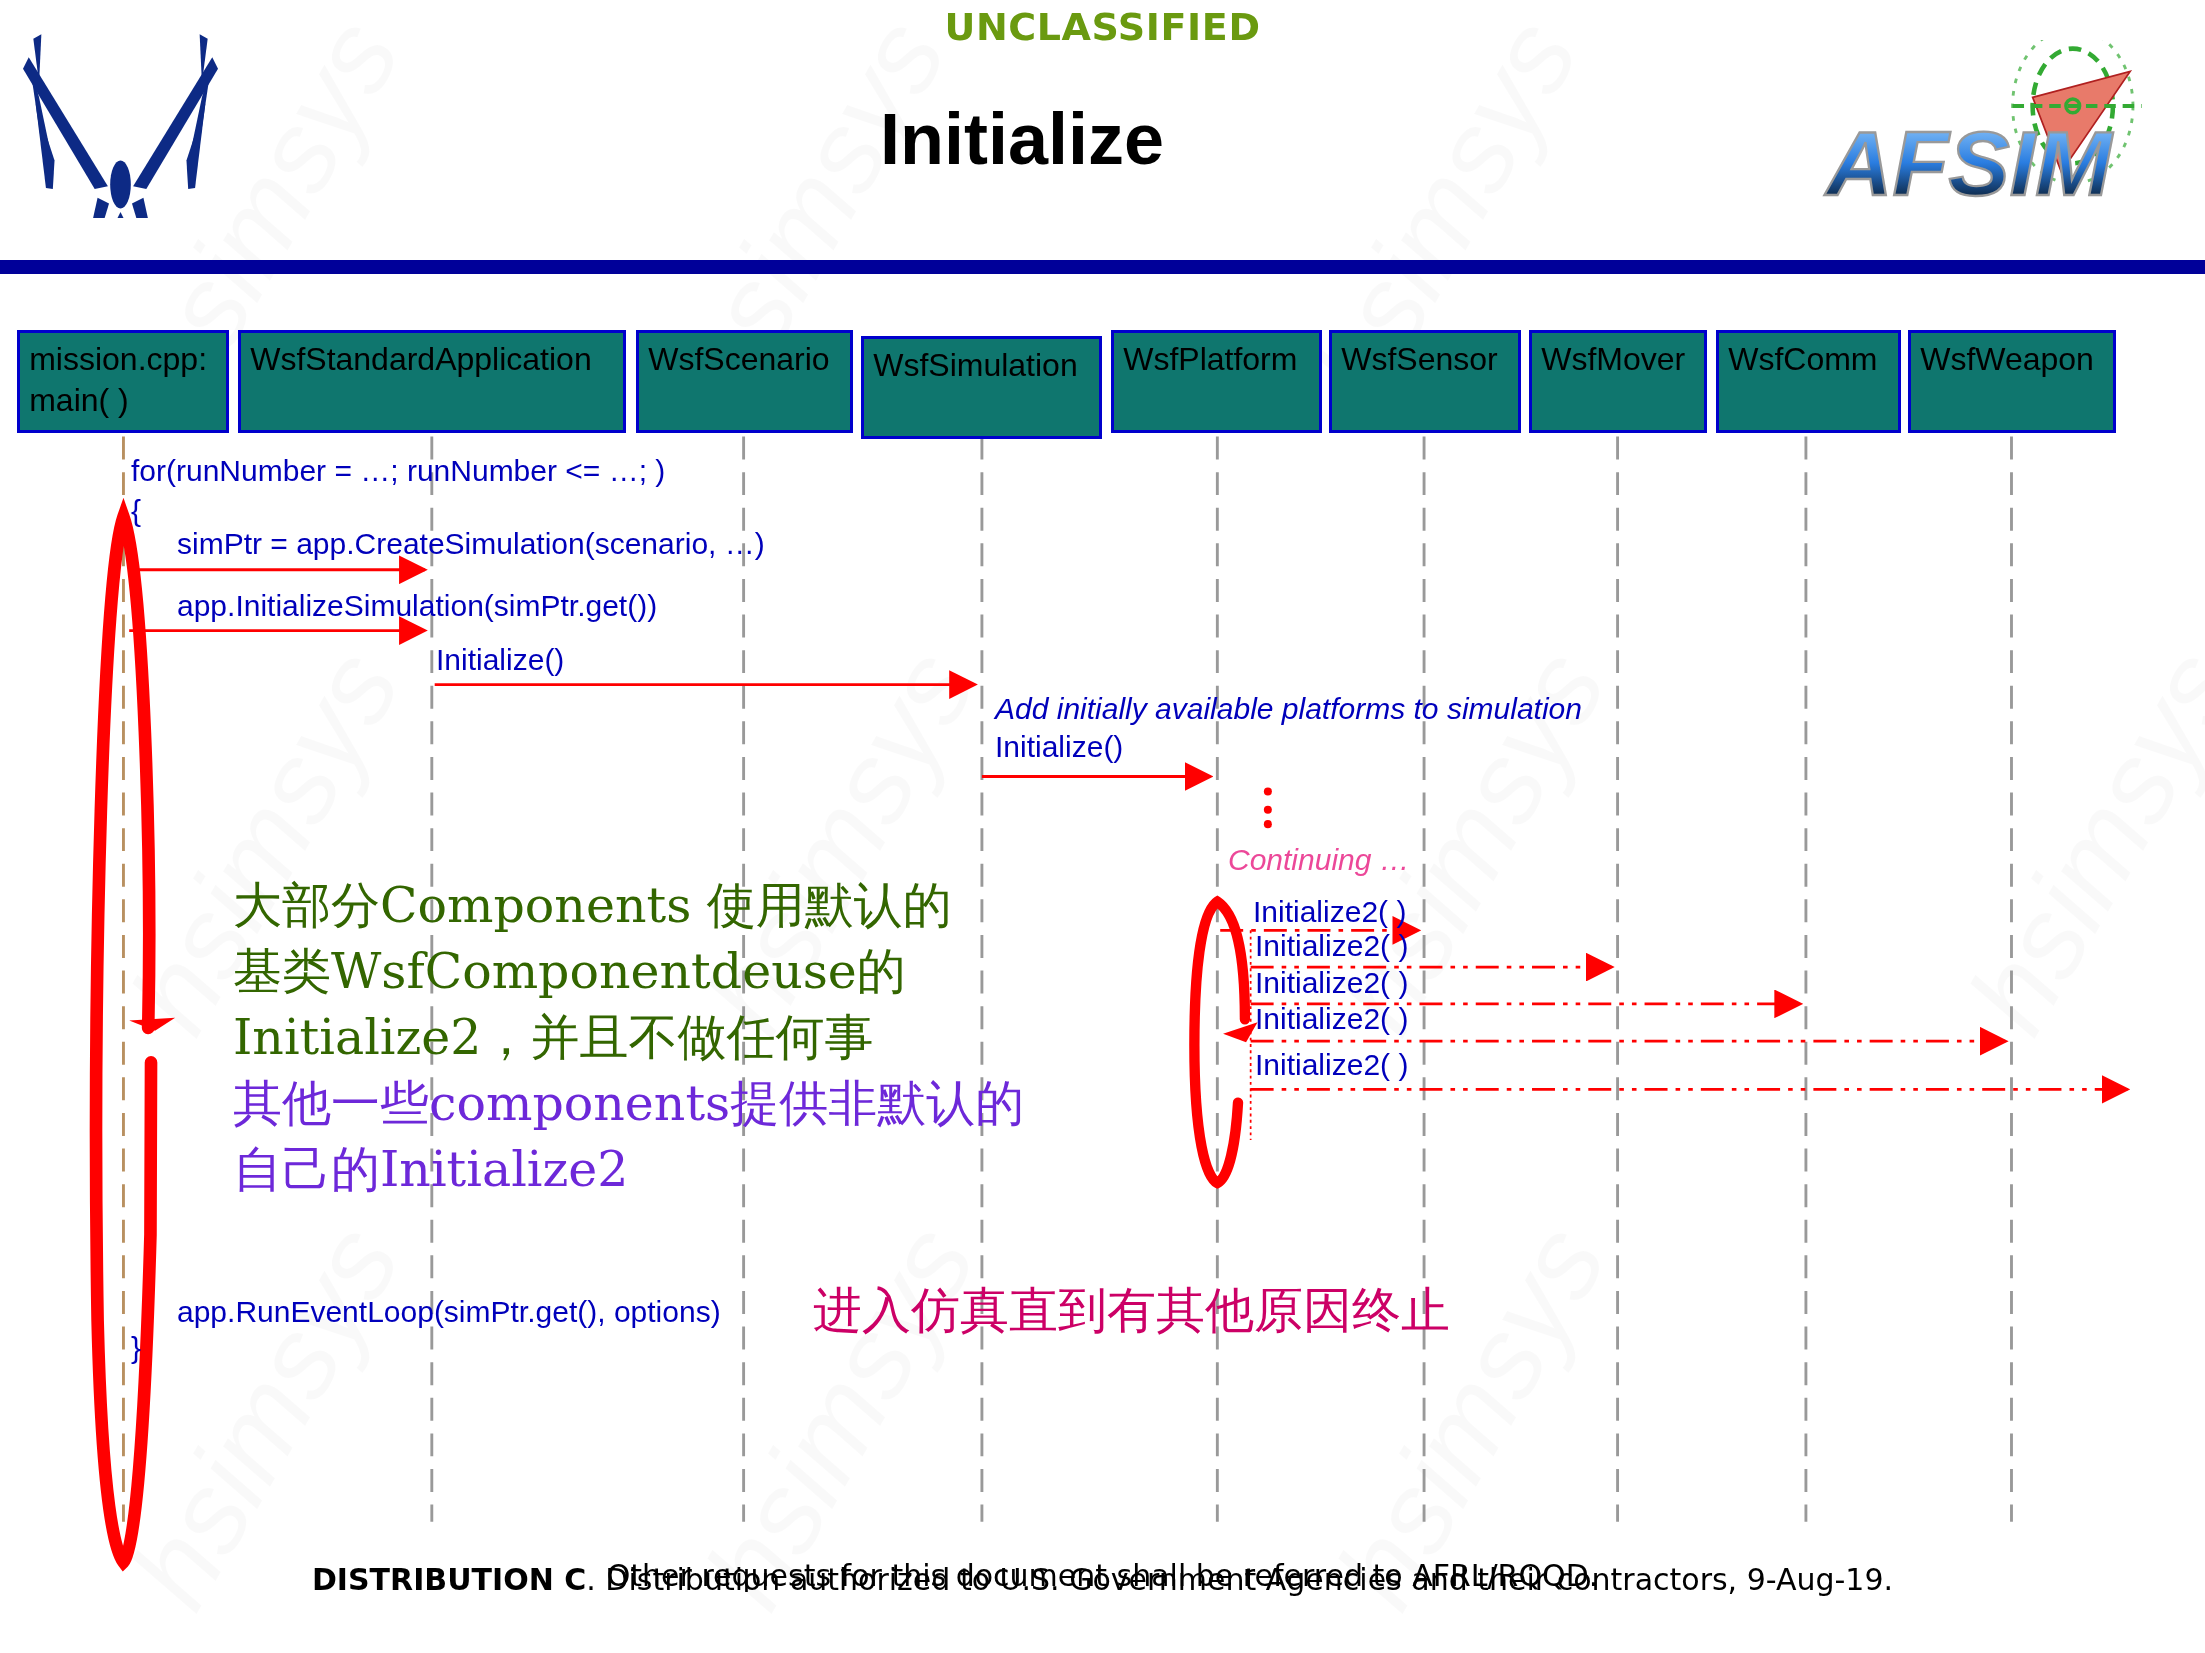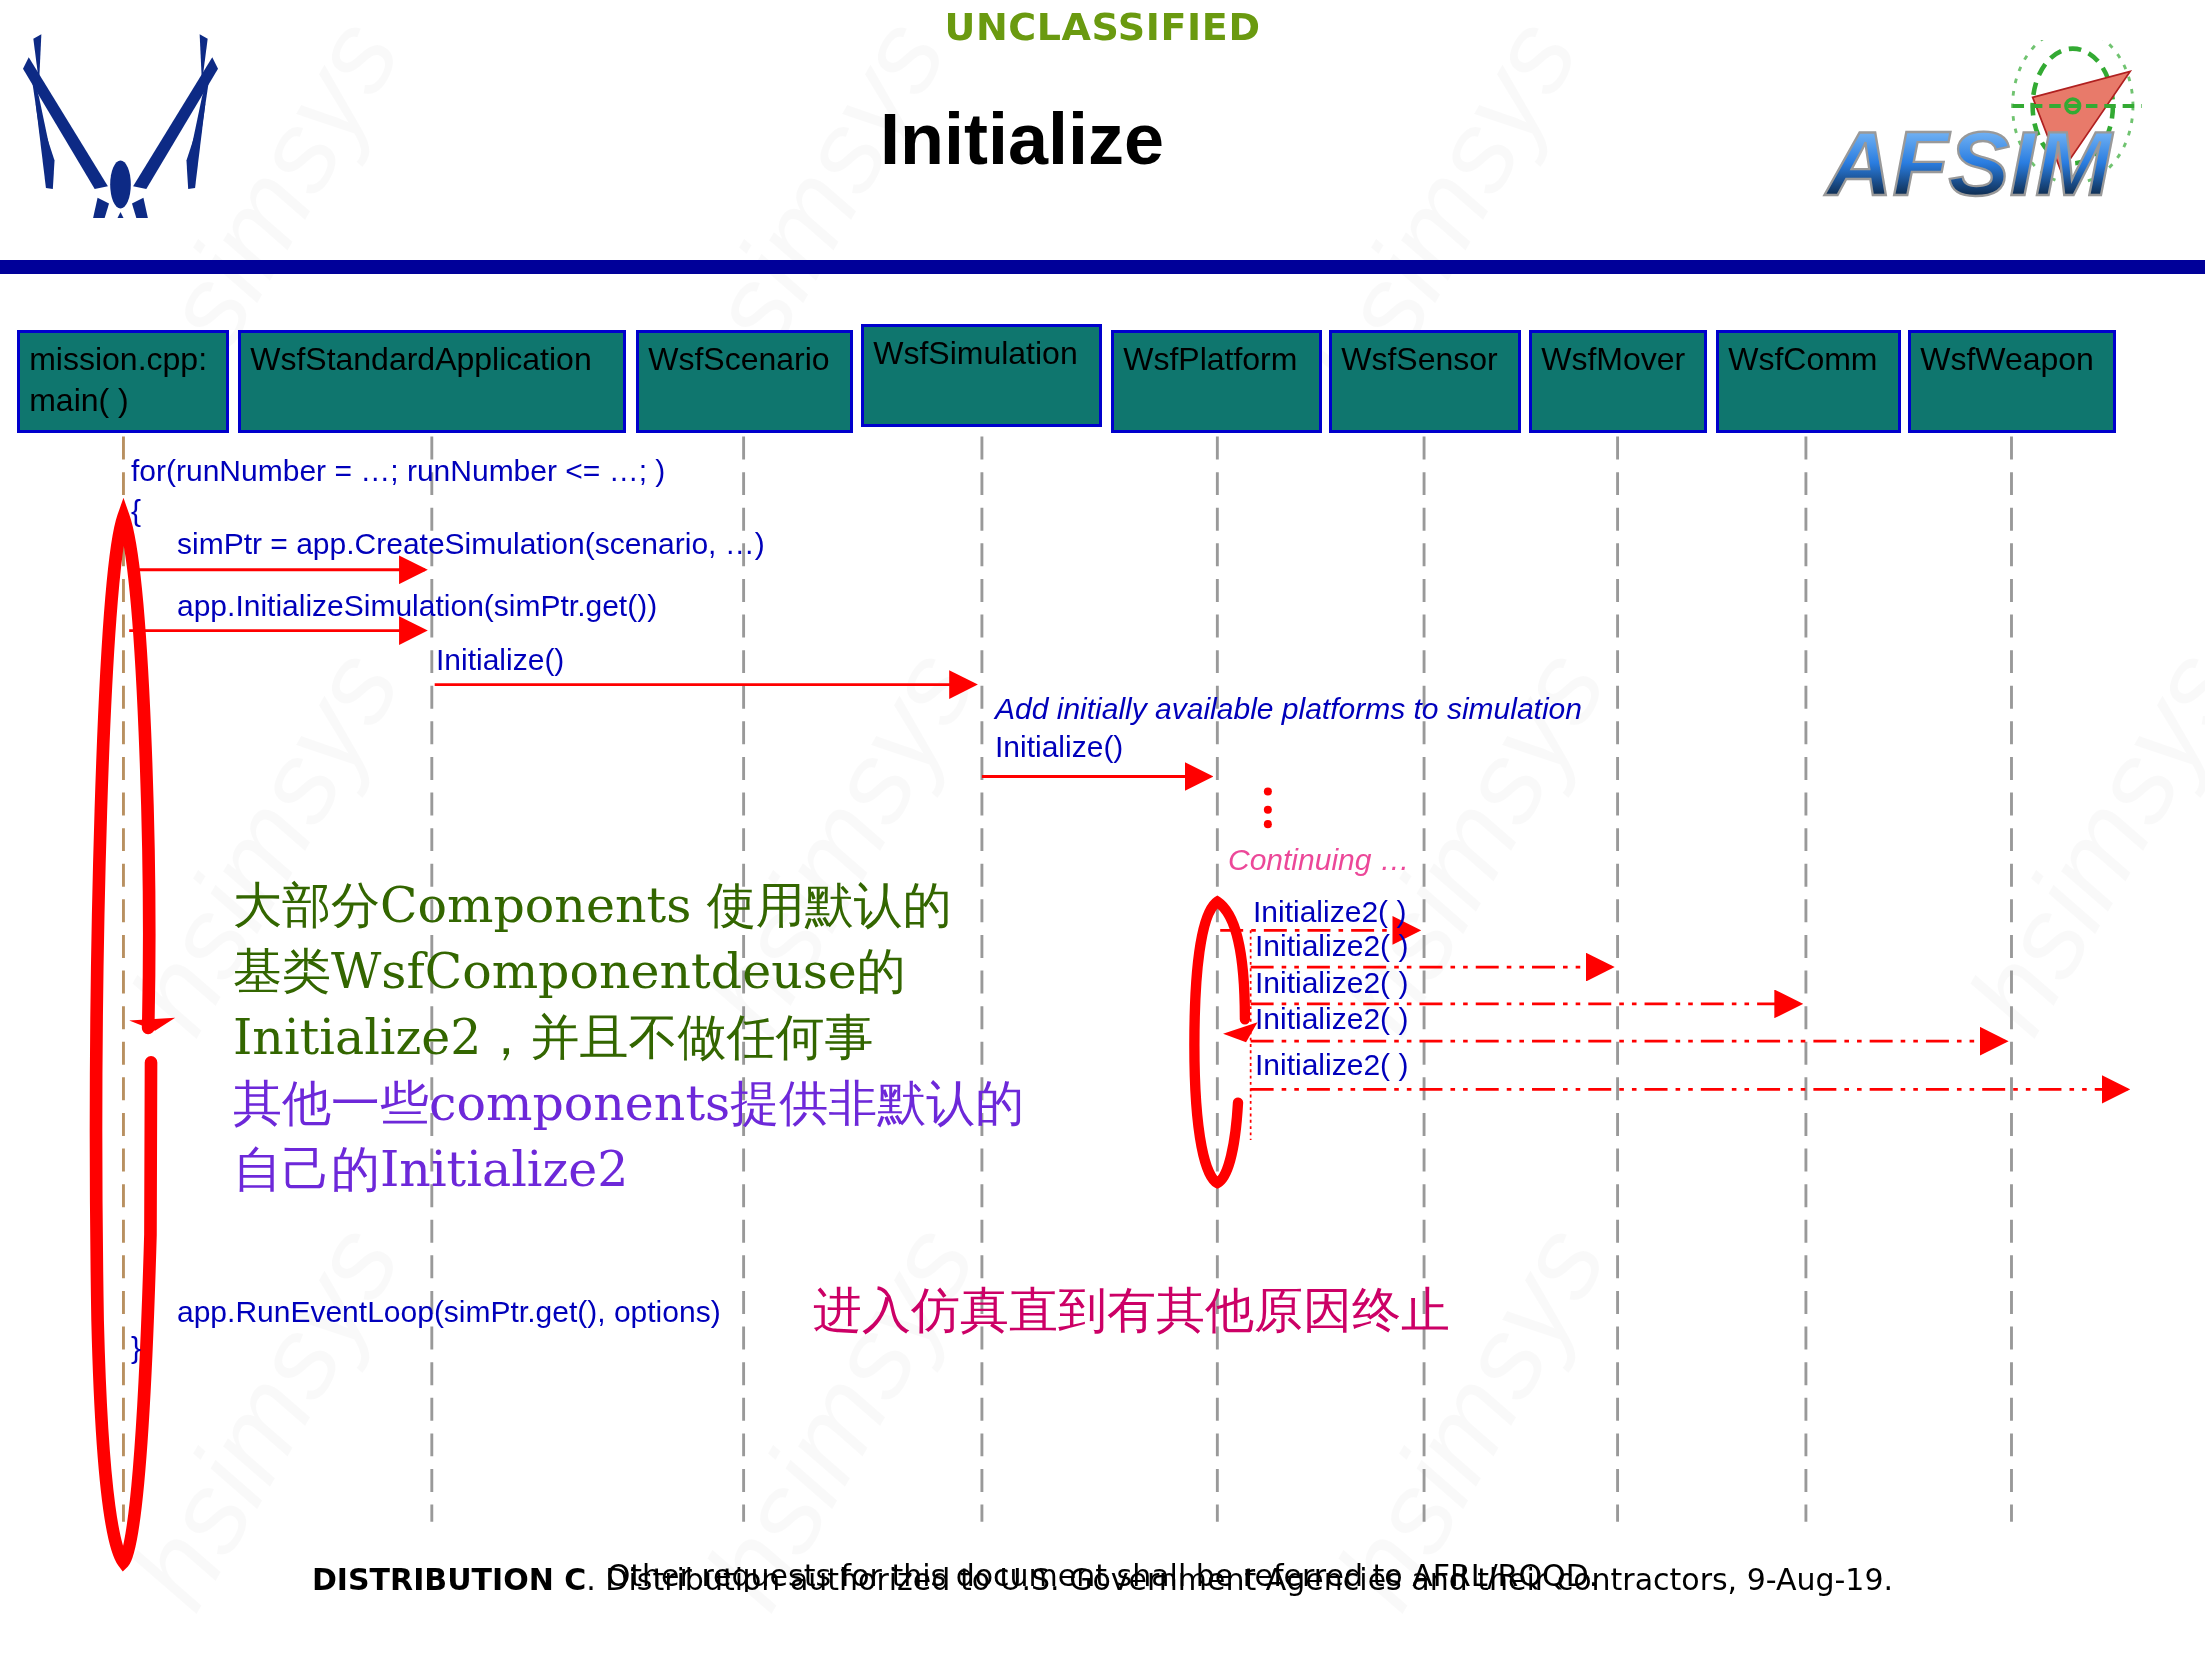--- a/index.html
+++ b/index.html
@@ -117,21 +117,21 @@
   <g fill="none" stroke="#ff0000" stroke-width="18" stroke-linecap="round">
     <path d="M 2168 1775 C 2168 1650 2150 1590 2120 1570 C 2090 1590 2080 1700 2080 1820 C 2080 1980 2100 2050 2120 2060 C 2140 2050 2152 1990 2156 1920"></path>
   </g>
   <polygon points="2130,1800 2190,1780 2170,1815" fill="#ff0000"></polygon>
 </svg>
 
 <div class="lifebox" style="left:17px;width:212px;"><span>mission.cpp:
 main( )</span></div>
 <div class="lifebox" style="left:238px;width:388px;"><span>WsfStandardApplication</span></div>
 <div class="lifebox" style="left:636px;width:217px;"><span>WsfScenario</span></div>
-<div class="lifebox" style="left:861px;width:241px;top:324px;"><span>WsfSimulation</span></div>
+<div class="lifebox" style="left:861px;width:241px;top:336px;"><span>WsfSimulation</span></div>
 <div class="lifebox" style="left:1111px;width:211px;"><span>WsfPlatform</span></div>
 <div class="lifebox" style="left:1329px;width:192px;"><span>WsfSensor</span></div>
 <div class="lifebox" style="left:1529px;width:178px;"><span>WsfMover</span></div>
 <div class="lifebox" style="left:1716px;width:185px;"><span>WsfComm</span></div>
 <div class="lifebox" style="left:1908px;width:208px;"><span>WsfWeapon</span></div>
 
 <div class="msg" style="left:131px;top:454px;">for(runNumber = …;  runNumber &lt;= …; )</div>
 <div class="msg" style="left:131px;top:494px;">{</div>
 <div class="msg" style="left:177px;top:527px;">simPtr = app.CreateSimulation(scenario, …)</div>
 <div class="msg" style="left:177px;top:589px;">app.InitializeSimulation(simPtr.get())</div>

